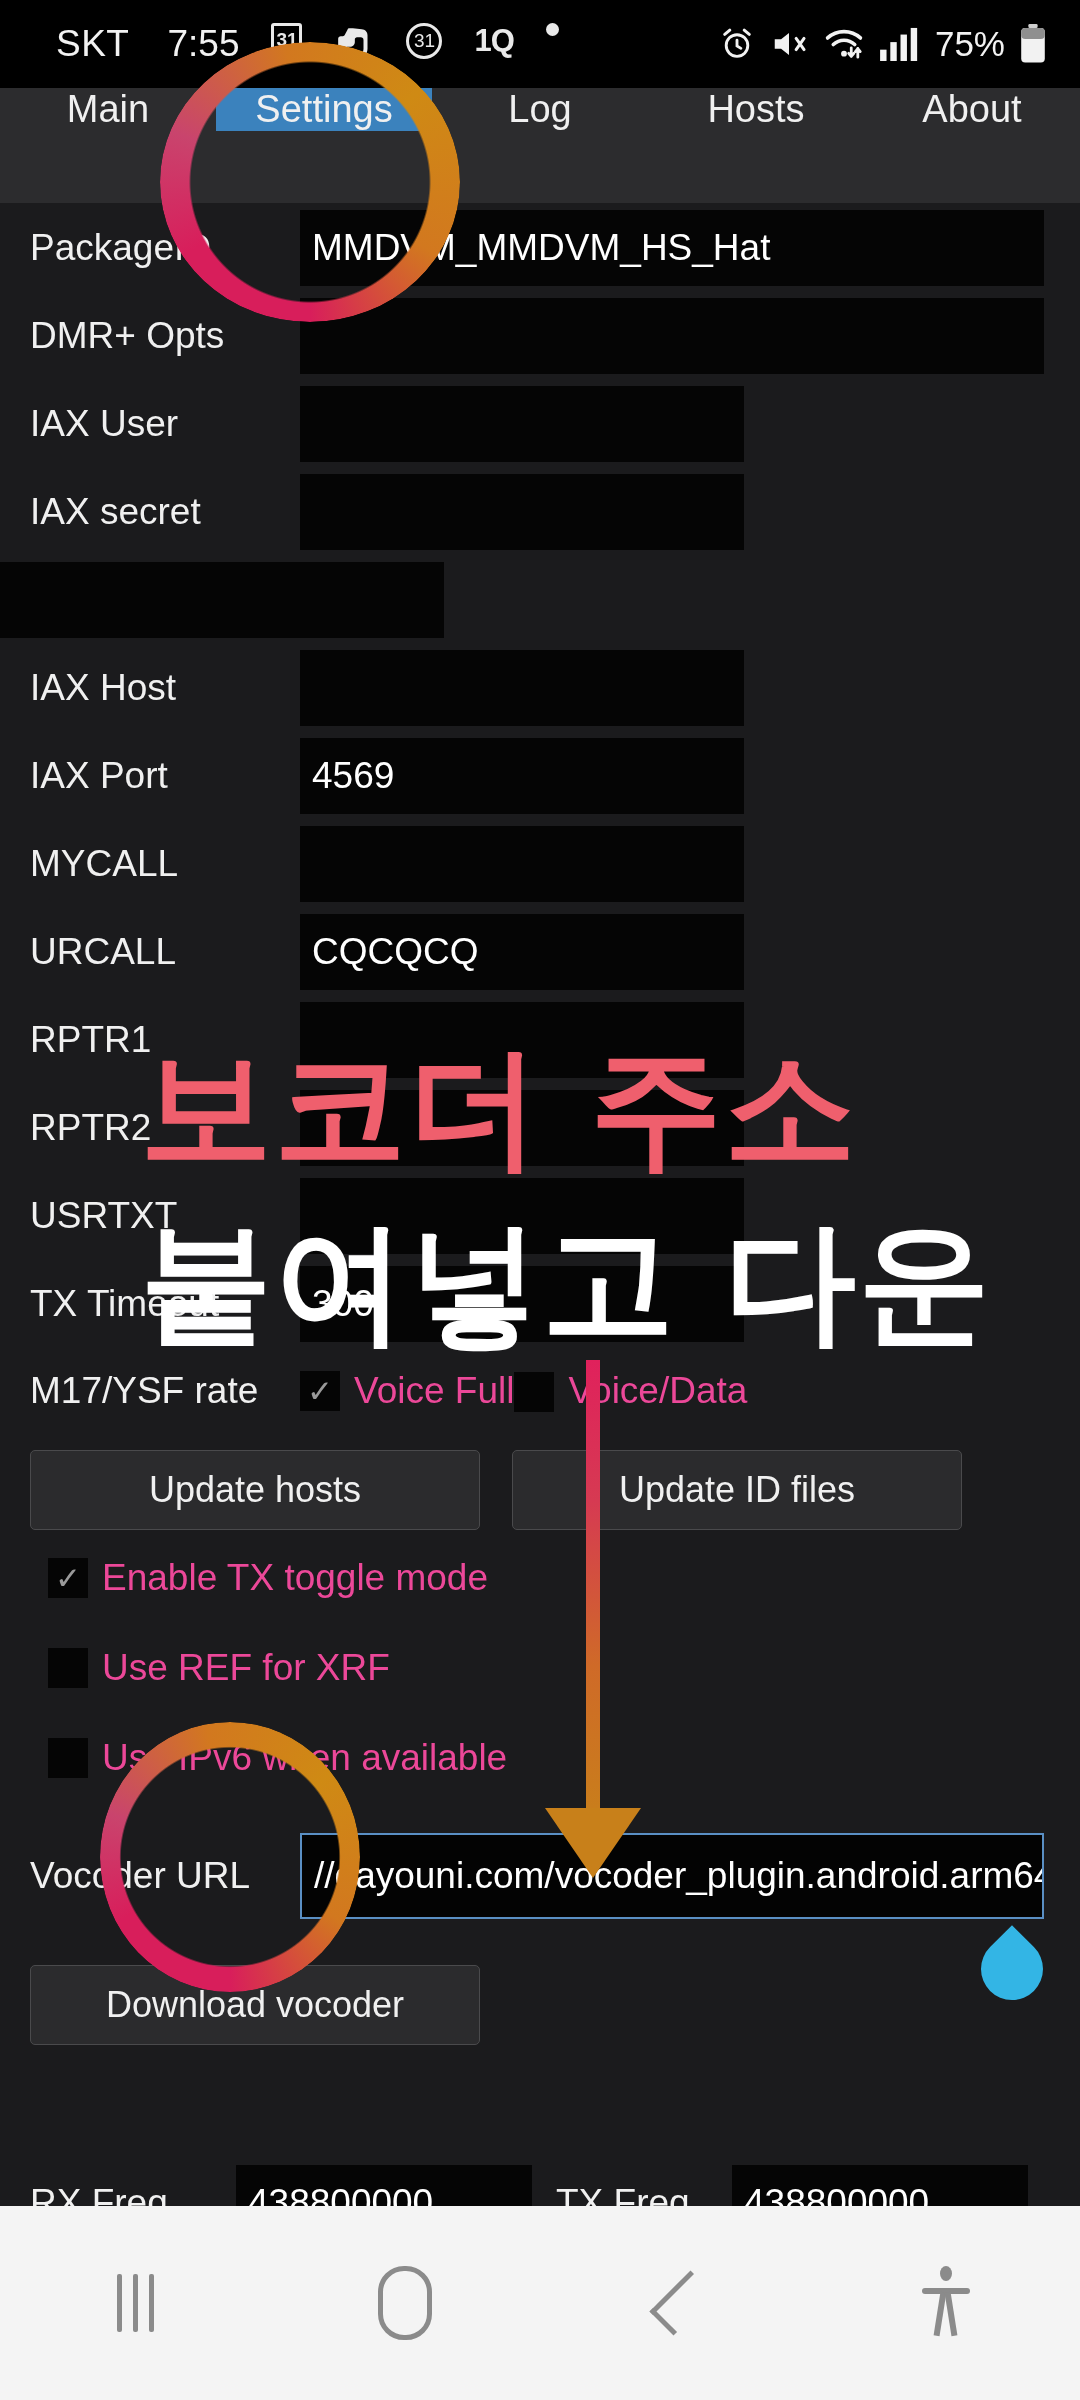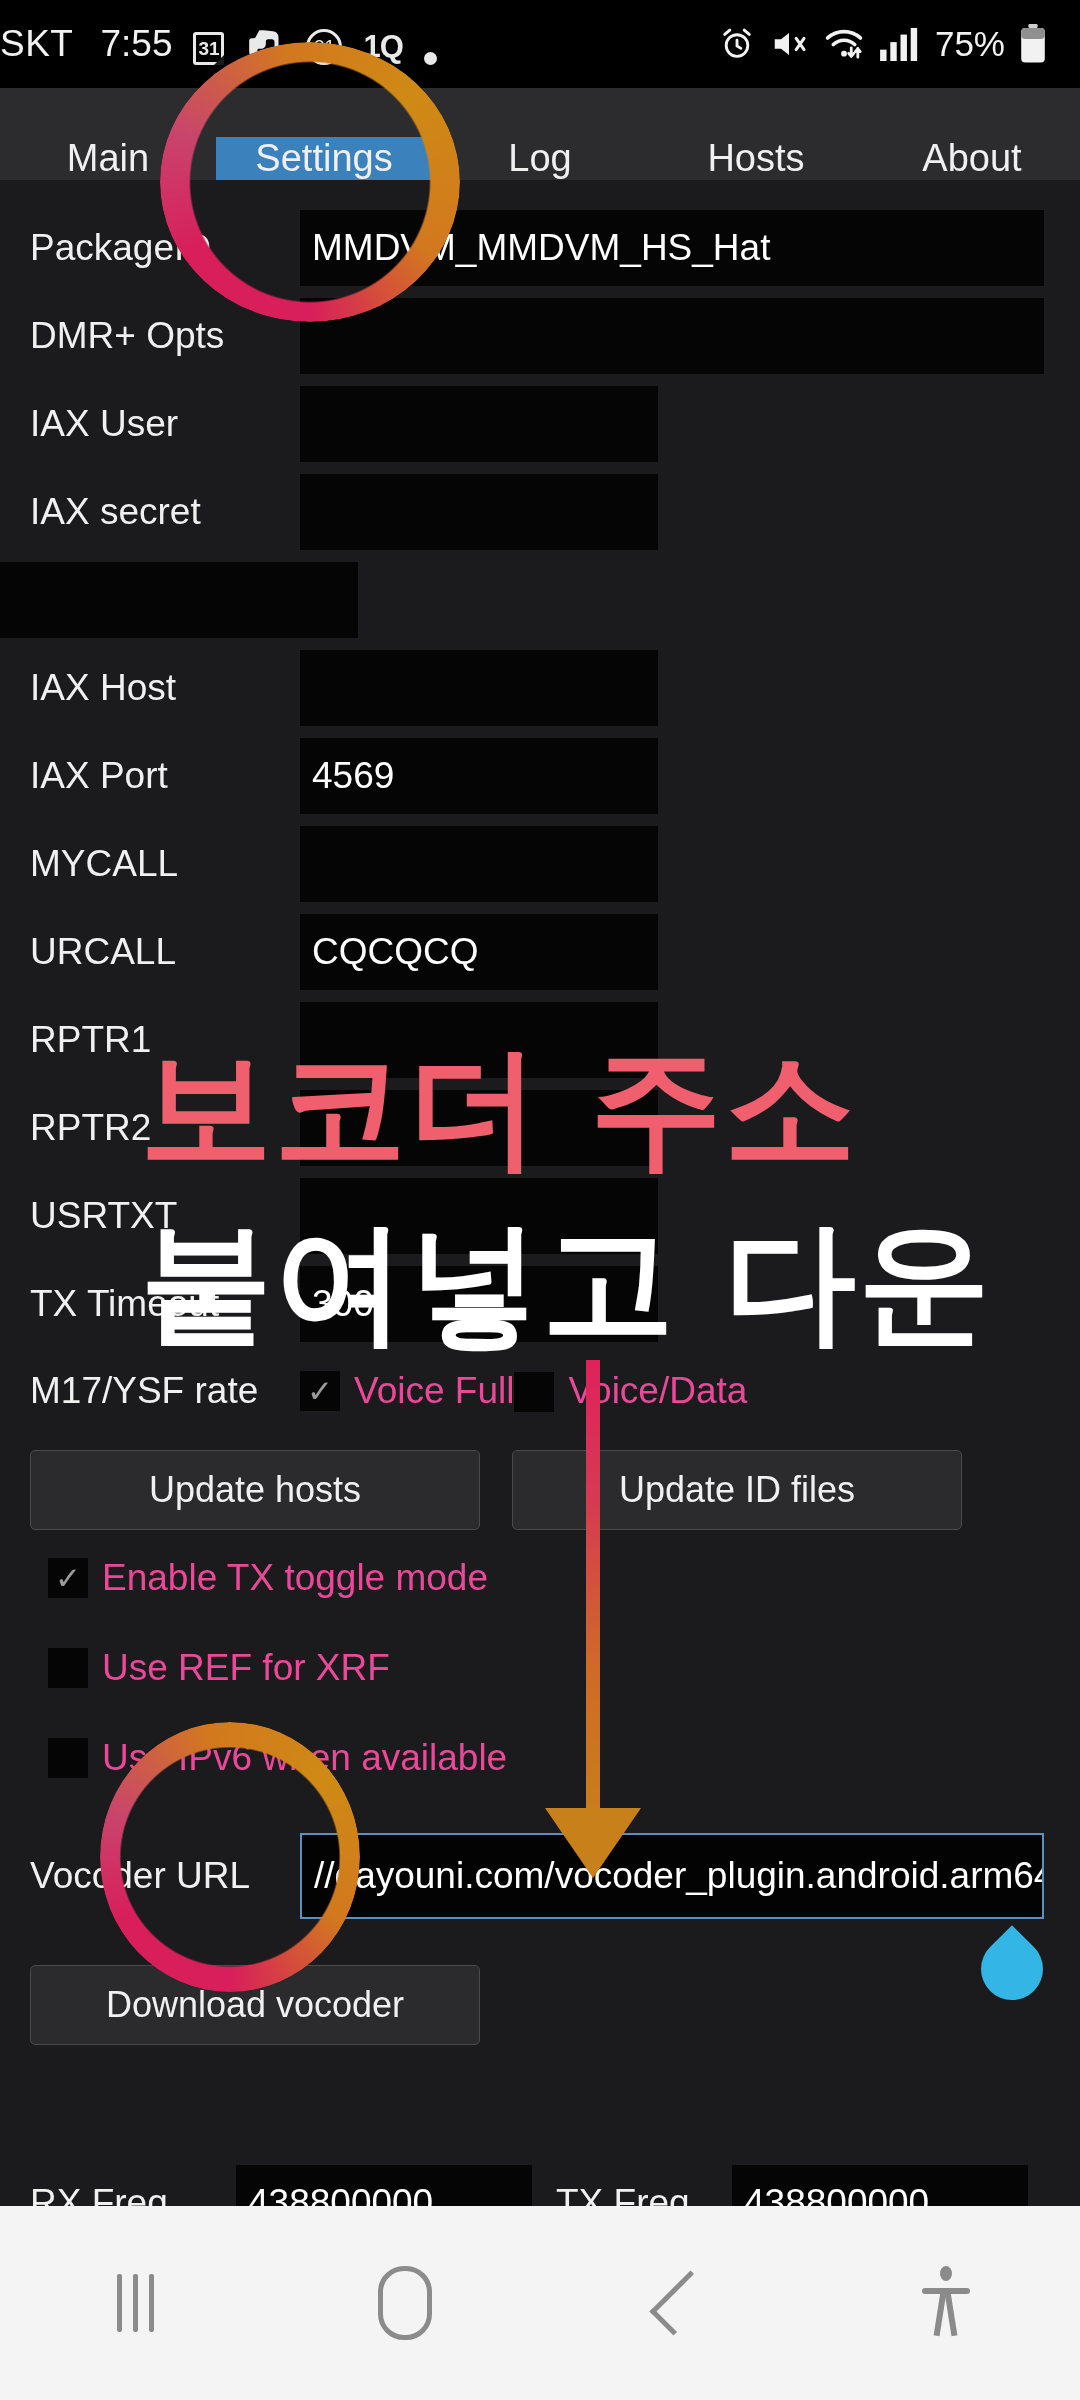--- a/index.html
+++ b/index.html
@@ -8,21 +8,21 @@
     font-family:"Liberation Sans", sans-serif;
     overflow:hidden;
   }
   #phone{ position:relative; width:1080px; height:2400px; background:#1b1b1d; }
 
   
   .statusbar{
     position:absolute; left:0; top:0; width:1080px; height:88px;
     background:#000; display:flex; align-items:center;
   }
-  .sb-left{ display:flex; align-items:flex-end; gap:21px; }
+  .sb-left{ display:flex; align-items:flex-start; gap:32px; padding-left:56px; }
   .sb-carrier{ color:#f2f2f2; font-size:37px; letter-spacing:.5px; }
   .sb-clock{ color:#f2f2f2; font-size:37px; margin-left:6px; }
   .sb-right{
     position:absolute; right:34px; top:0; height:88px;
     display:flex; align-items:center; gap:15px;
   }
   .sb-batt-text{ color:#f2f2f2; font-size:35px; margin-left:2px; }
   .ic{ display:inline-block; line-height:0; }
 
   
@@ -38,22 +38,22 @@
   .circ31{
     width:36px;height:36px;border-radius:50%;border:3px solid #e9e9e9;
     display:flex;align-items:center;justify-content:center;
     color:#e9e9e9;font-size:19px;
   }
   .oneq{ color:#e9e9e9;font-size:31px;font-weight:bold;letter-spacing:-1px; }
   .dot-ic{ width:13px;height:13px;border-radius:50%;background:#e9e9e9; }
 
   
   .tabbar{
-    position:absolute; left:0; top:88px; width:1080px; height:92px;
-    background:#2c2c2e; display:flex; align-items:flex-end;
+    position:absolute; left:0; top:88px; width:1080px; height:115px;
+    background:#2c2c2e; display:flex; align-items:flex-start;
   }
   .tab{
     flex:1; display:flex; align-items:center; justify-content:center;
     color:#f0f0f0; font-size:38px;
   }
   .tab.active{ background:#3b82bd; }
 
   
   .content{
     position:absolute; left:0; top:203px; width:1080px; height:2003px;
@@ -66,21 +66,21 @@
   .lbl{
     width:300px; padding-left:30px; color:#f0f0f0; font-size:37px;
     white-space:nowrap;
   }
   .fld{
     height:76px; background:#050505; color:#ffffff;
     font-size:37px; display:flex; align-items:center;
     padding:0 12px; overflow:hidden; white-space:nowrap;
   }
   .fld.w-long{ width:744px; }
-  .fld.w-short{ width:358px; }
+  .fld.w-short{ width:444px; }
 
   
   .cbrow{ position:absolute; left:0; width:1080px; display:flex; align-items:center; }
   .cbox{
     width:40px;height:40px;background:#050505;flex:none;
     display:flex;align-items:center;justify-content:center;
     color:#9a9a9a;font-size:31px;line-height:1;
   }
   .cbtxt{ color:#ec4899; font-size:37px; margin-left:14px; white-space:nowrap; }
 

